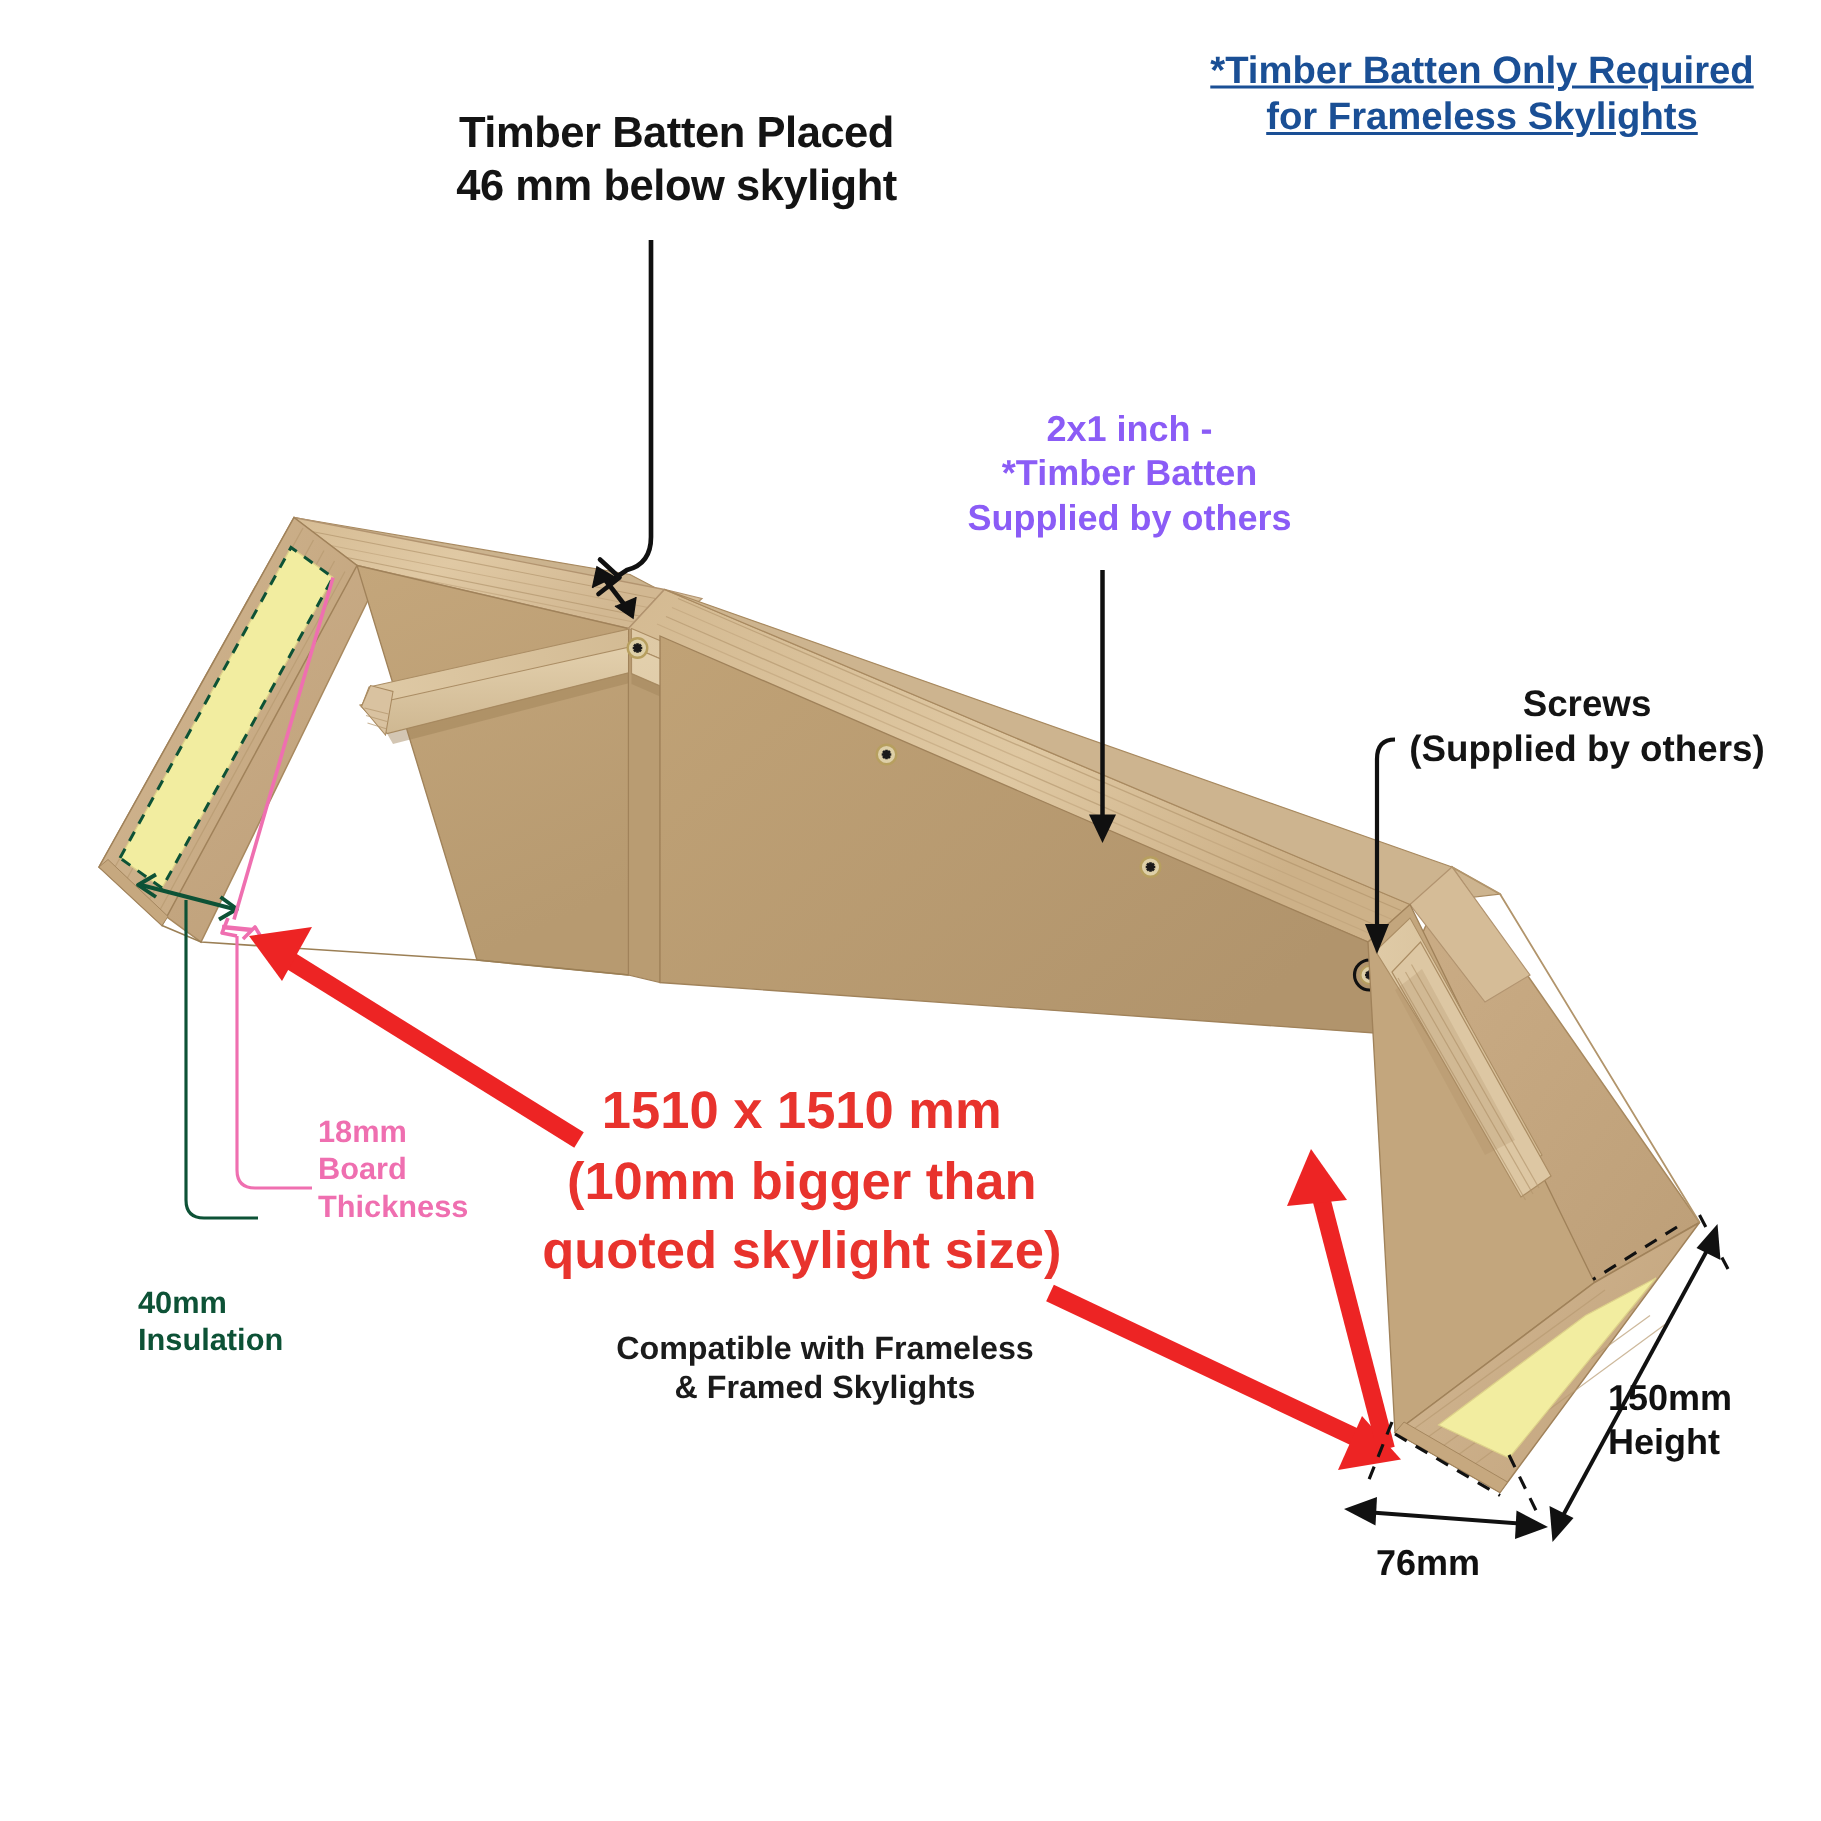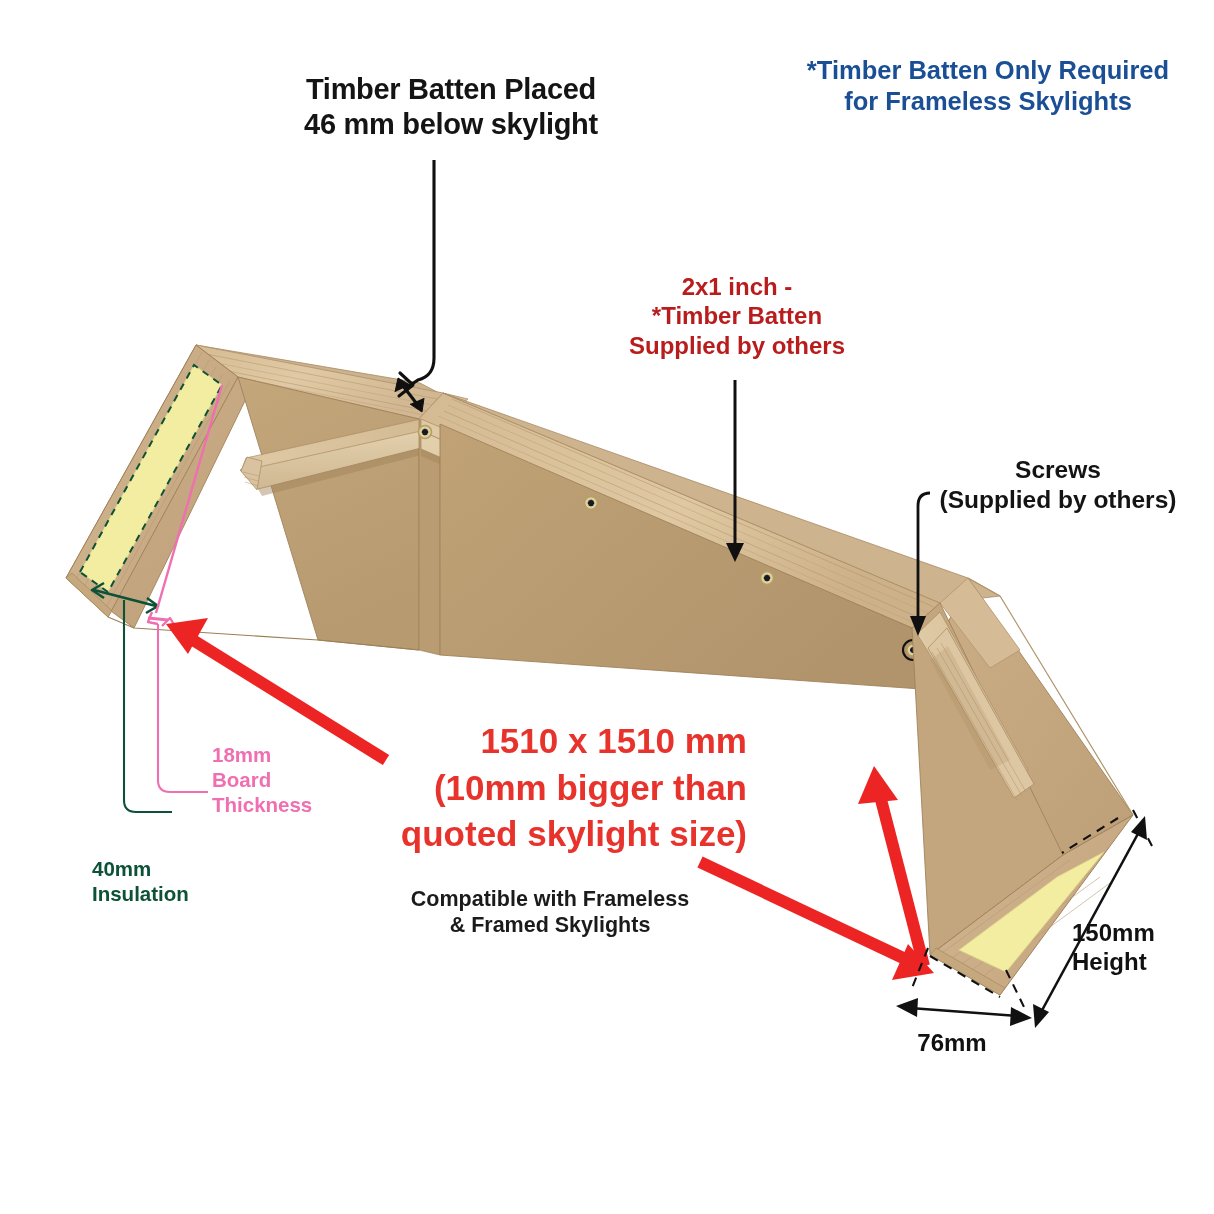--- a/index.html
+++ b/index.html
@@ -30,36 +30,35 @@
     line-height: 1.22;
     white-space: pre-line;
     text-align: center;
   }
   #label-batten-placed {
     left: 246px; top: 72px; width: 410px;
     font-size: 29px; color: #141414;
     letter-spacing: -0.3px;
   }
   #label-frameless-note {
-    left: 768px; top: 55px; width: 440px;
-    font-size: 25.5px; color: #1a4f95;
+    left: 768px; top: 32px; width: 440px;
+    font-size: 25.5px; color: #1a4f95; text-decoration: underline;
   }
   #label-batten-supply {
-    left: 582px; top: 272px; width: 310px;
-    font-size: 24px; color: #b91c1c;
+    left: 598px; top: 272px; width: 310px;
+    font-size: 24px; color: #8b5cf6;
   }
   #label-screws {
     left: 908px; top: 455px; width: 300px;
     font-size: 24.5px; color: #141414;
   }
   #label-red-main {
     left: 322px; top: 718px; width: 425px;
     font-size: 35px; color: #e8332d;
     line-height: 1.33;
-    text-align: right;
   }
   #label-compat {
     left: 375px; top: 886px; width: 350px;
     font-size: 21.5px; color: #1b1b1b;
   }
   #label-board-thickness {
     left: 212px; top: 742px; width: 130px;
     font-size: 20.5px; color: #ef6fb0;
     text-align: left;
   }

